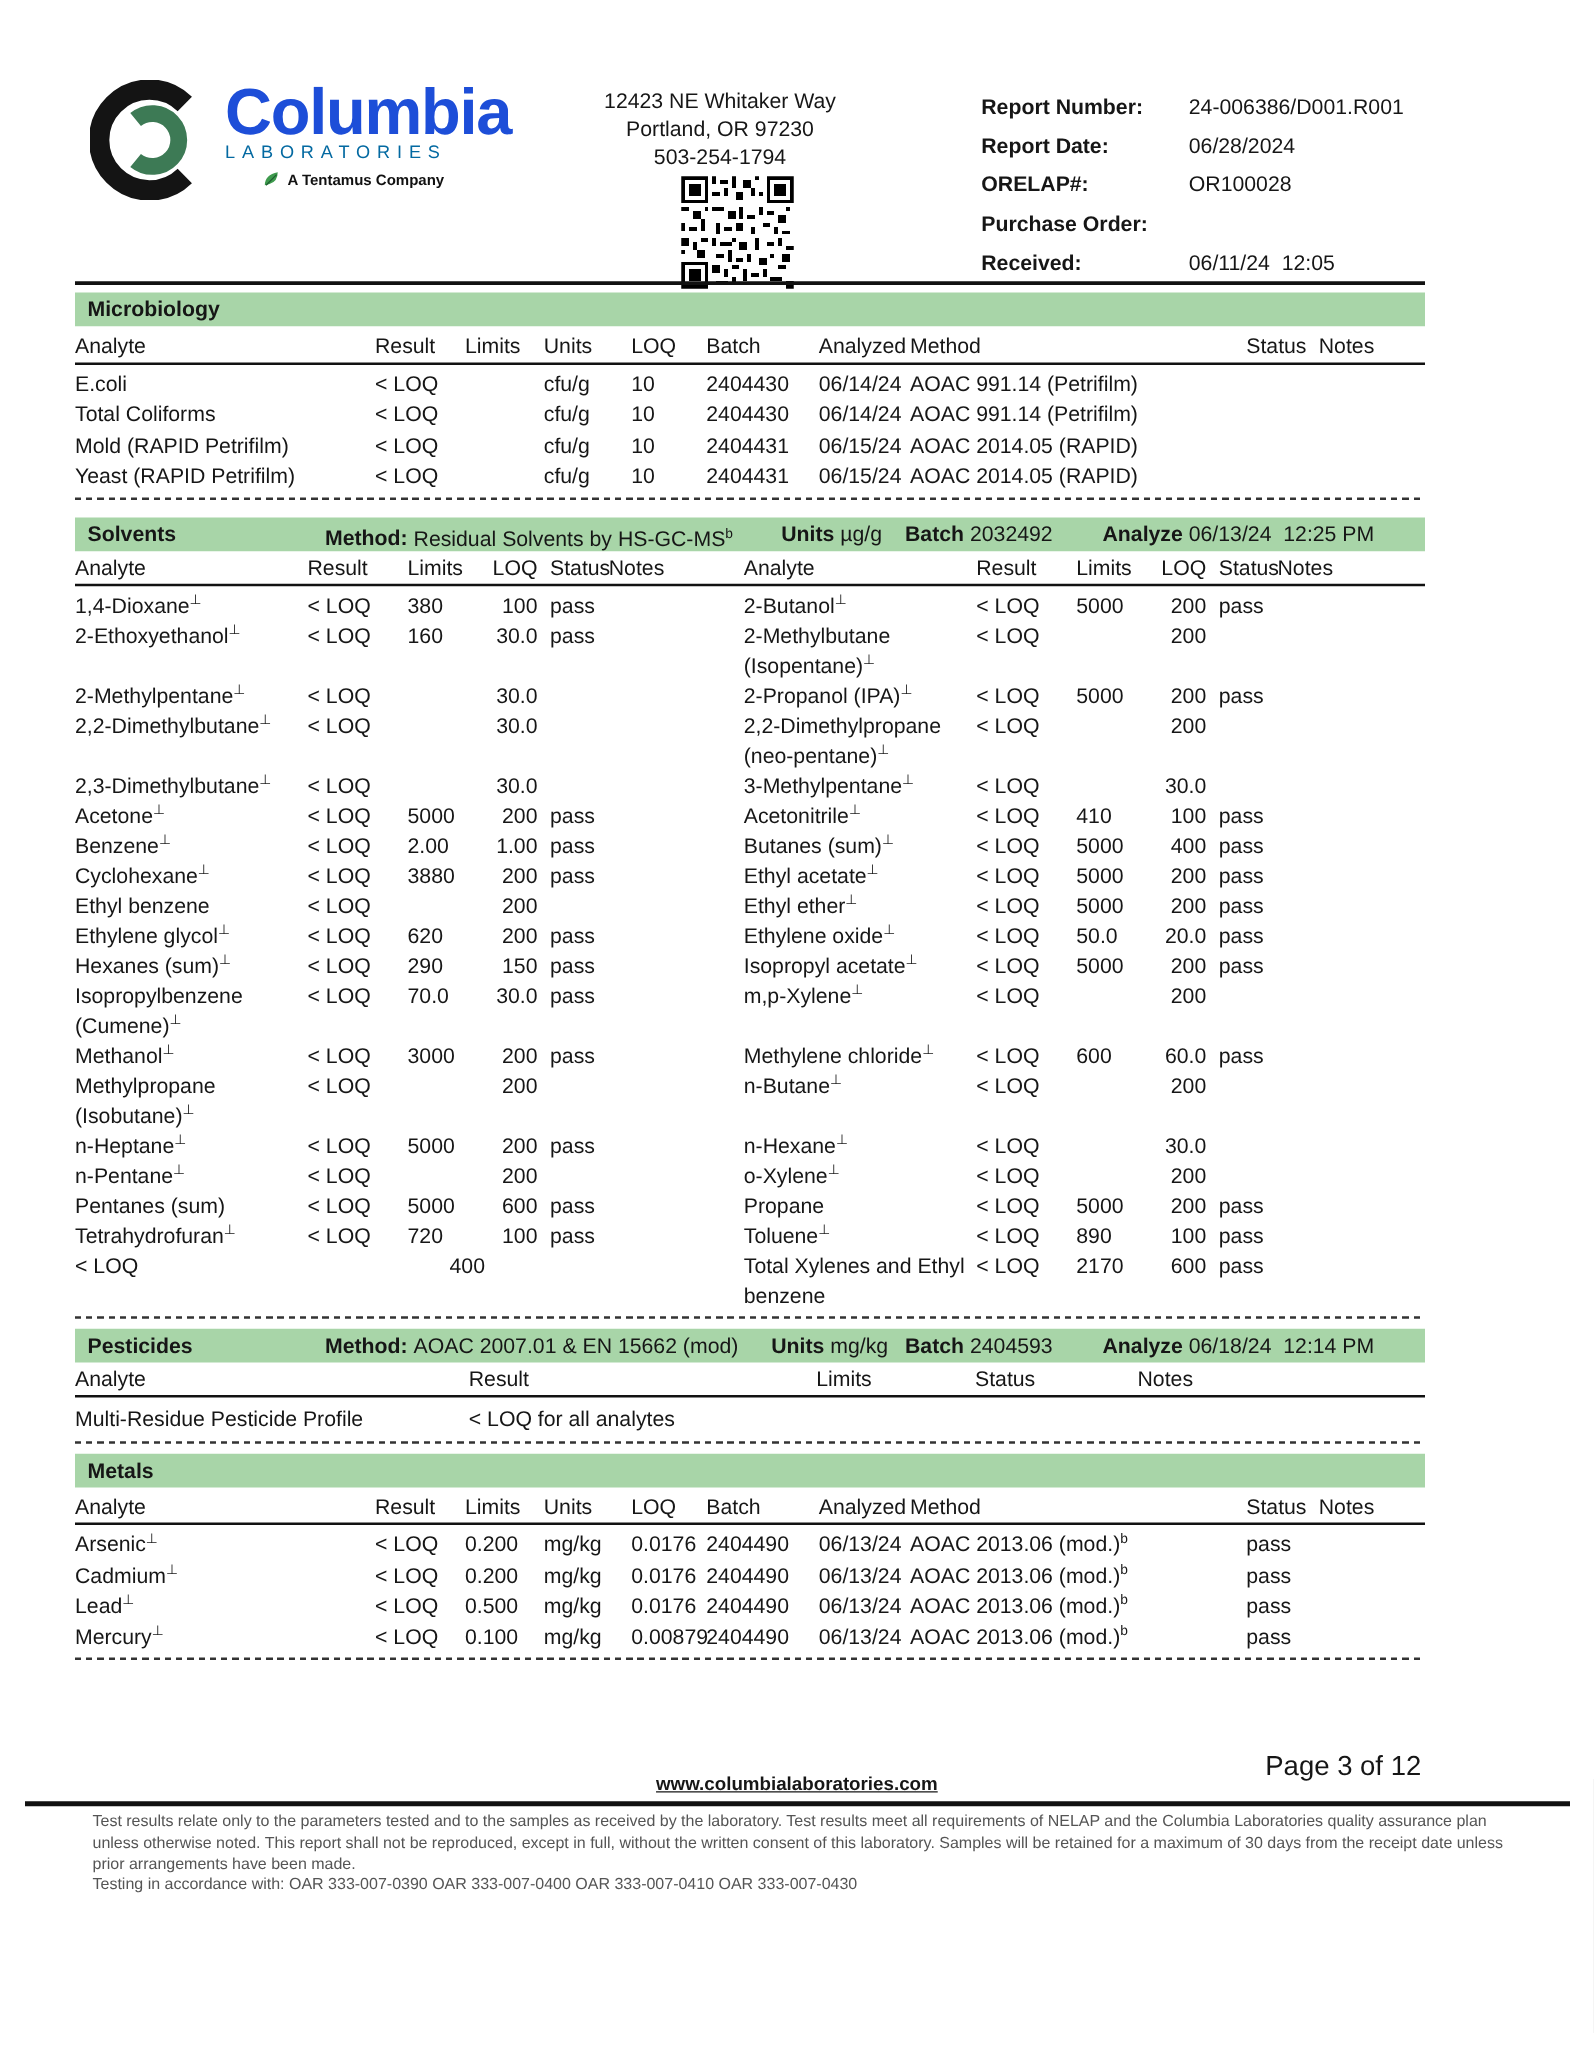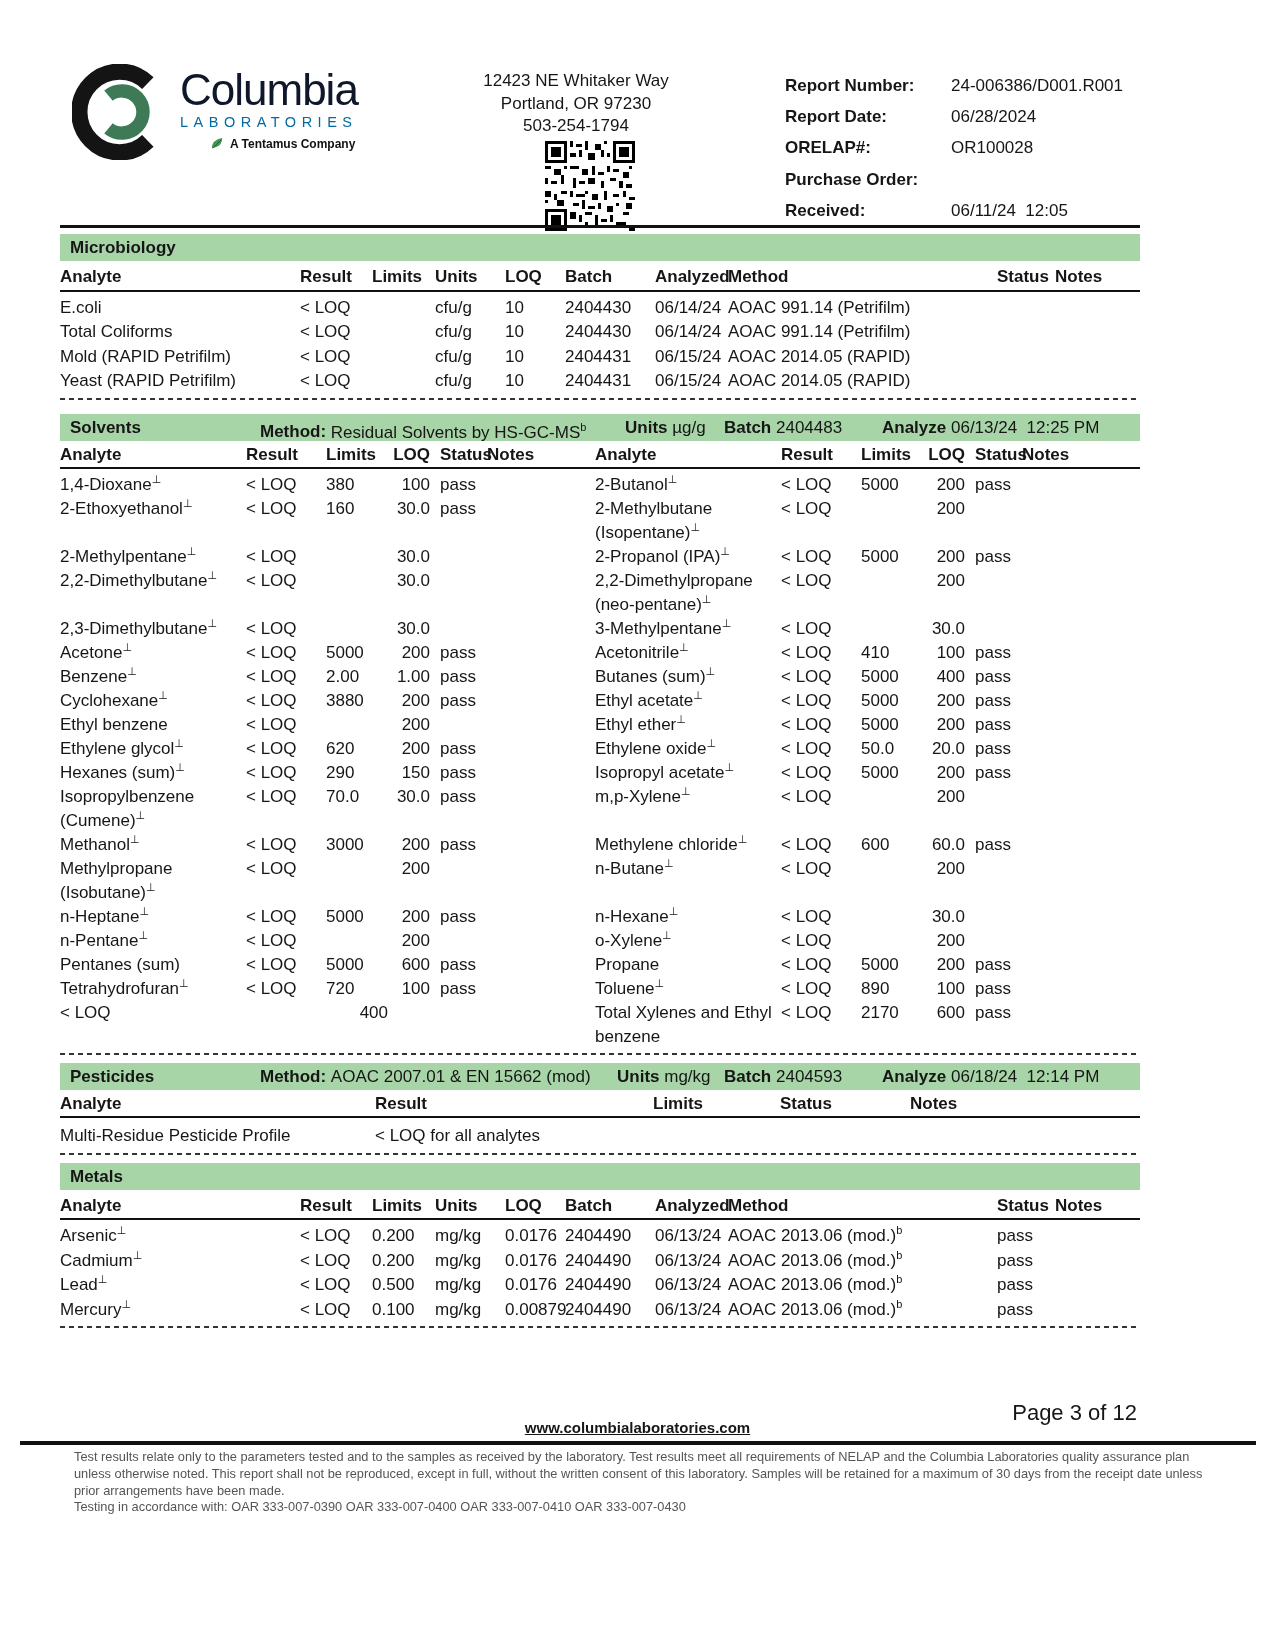--- a/index.html
+++ b/index.html
@@ -3,40 +3,40 @@
 <meta charset="utf-8">
 <style>
   * { margin:0; padding:0; box-sizing:border-box; }
   html,body { background:#e8e8e8; }
   body { font-family:"Liberation Sans", sans-serif; color:#161616; }
   .page { position:relative; width:1275px; height:1650px; background:#fff; margin:0 auto; overflow:hidden; }
 
   
   .hdr-logo { position:absolute; left:72px; top:64px; display:flex; gap:12px; align-items:flex-start; }
   .logo-text { padding-top:4px; }
-  .brand { font-size:44px; font-weight:normal; letter-spacing:-1px; line-height:44px; color:#0f172a; }
+  .brand { font-size:52px; font-weight:bold; letter-spacing:-1px; line-height:44px; color:#1d4ed8; }
   .labs { font-size:14.5px; letter-spacing:5.5px; color:#0369a1; margin-top:2px; }
   .tagline { display:flex; align-items:center; gap:5px; margin-top:6px; margin-left:30px; font-size:12px; font-weight:bold; color:#111; }
   .hdr-address { position:absolute; left:448px; top:70px; width:256px; text-align:center; font-size:17px; line-height:22.5px; }
   .hdr-qr { position:absolute; left:545px; top:141px; }
   .hdr-info { position:absolute; left:785px; top:70px; width:370px; }
   .info-row { display:flex; line-height:31.2px; }
   .info-label { width:166px; font-weight:bold; font-size:17px; }
   .info-value { font-size:17px; white-space:pre-wrap; }
 
   
   .main { position:absolute; left:60px; top:225px; width:1080px; }
   .rule-top { height:3px; background:#111; }
   .band { background:var(--band,#a8d5a8); height:27px; line-height:27px; font-size:17px; padding-left:10px; font-weight:bold; }
   .band-flex { position:relative; padding-left:0; }
   .band-flex .g { position:absolute; top:0; white-space:pre; }
   .band-flex .g b { font-weight:bold;margin-left:12px; }
   .band-flex .g span.v { font-weight:normal; }
   .band-flex sup { font-weight:normal; font-size:11px; }
-  .thead { font-weight:bold; font-size:17px; }
+  .thead { font-weight:normal; font-size:17px; }
   .hline { height:2px; background:#111; }
   .dashline { height:2px; background:repeating-linear-gradient(90deg,#333 0 5px,transparent 5px 9px); }
 
   .grid10 { display:grid; grid-template-columns:240px 72px 63px 70px 60px 90px 73px 269px 58px 85px; }
   .grid5  { display:grid; grid-template-columns:315px 278px 127px 130px 230px; }
   .cell { font-size:17px; line-height:24.5px; overflow:visible; white-space:nowrap; }
   .trow .cell { font-weight:normal; }
   sup.mark { font-size:11px; line-height:0; }
 
   
@@ -265,21 +265,21 @@
 </div>
     <div class="sep4"></div>
     <div class="dashline"></div>
 
     <div class="sep14"></div>
 
     <div class="band band-flex">
       <span class="g" style="left:10px">Solvents</span>
       <span class="g" style="left:188px"><b>Method:</b> <span class="v">Residual Solvents by HS-GC-MS</span><sup>b</sup></span>
       <span class="g" style="left:553px"><b>Units</b> <span class="v">µg/g</span></span>
-      <span class="g" style="left:652px"><b>Batch</b> <span class="v">2404483</span></span>
+      <span class="g" style="left:652px"><b>Batch</b> <span class="v">2032492</span></span>
       <span class="g" style="left:810px"><b>Analyze</b> <span class="v" style="white-space:pre">06/13/24  12:25 PM</span></span>
     </div>
     <div class="sep2"></div>
     <div class="srow thead">
       <div class="shalf">
         <div class="cell">Analyte</div>
         <div class="cell">Result</div>
         <div class="cell">Limits</div>
         <div class="cell num">LOQ</div>
         <div class="cell st">Status</div>

